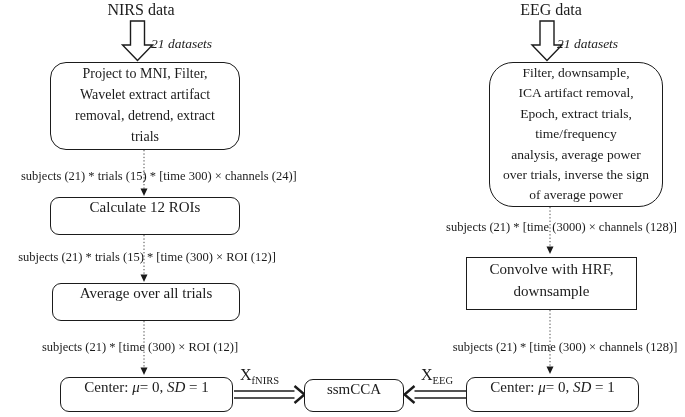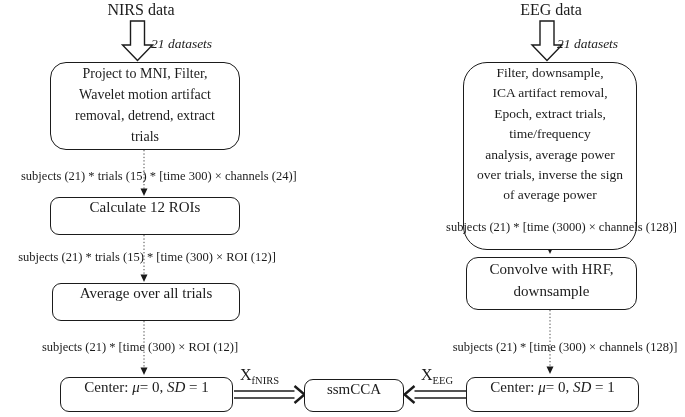--- a/index.html
+++ b/index.html
@@ -28,21 +28,21 @@
     position: absolute; z-index: 1;
     border: 1.4px solid #1b1b1b; border-radius: 9px;
     background: #ffffff;
     display: flex; flex-direction: column;
     align-items: center; 
     text-align: center;
   }
   .box .ln { display: block; }
   .nirs-pre { border-radius: 16px; font-size: 14px; line-height: 21px; }
   .eeg-pre  { border-radius: 24px; font-size: 13.5px; line-height: 20.4px; }
-  .convolve { border-radius: 12px; font-size: 15px; line-height: 22px; }
+  .convolve { border-radius: 0; font-size: 15px; line-height: 22px; }
   .small-box { font-size: 15px; line-height: 18px; }
   .dim {
     position: absolute; z-index: 1;
     font-size: 12.5px; line-height: 14px;
     white-space: nowrap; text-align: center;
   }
   .xlbl {
     position: absolute; z-index: 1;
     font-size: 16px; line-height: 18px; white-space: nowrap;
   }
@@ -93,21 +93,21 @@
       <line x1="413" y1="398" x2="466" y2="398" stroke-width="1.4"></line>
       <path d="M414.5,386 L404.5,394.5 L414.5,403" fill="#ffffff" stroke-width="2.4"></path>
     </g>
   </svg>
 
   <div class="title" style="left:56px; top:1px; width:170px;text-align:center;">NIRS data</div>
   <div class="ds" style="left:151px; top:36px;">21 datasets</div>
 
   <div class="box nirs-pre" style="left:50px; top:62px; width:190px; height:88px;">
     <span class="ln">Project to MNI, Filter,</span>
-    <span class="ln">Wavelet motion artifact</span>
+    <span class="ln">Wavelet extract artifact</span>
     <span class="ln">removal, detrend, extract</span>
     <span class="ln">trials</span>
   </div>
 
   <div class="dim" style="left:1px; top:169px; width:290px;padding-left:20px;">subjects (21) * trials (15) * [time 300) × channels (24)]</div>
 
   <div class="box small-box" style="left:50px; top:197px; width:190px; height:38px;">
     <span>Calculate 12 ROIs</span>
   </div>
 
@@ -133,21 +133,21 @@
     <span>ssmCCA</span>
   </div>
 
   <div class="xlbl" style="left:421px; top:366px;">
     <span>X</span><sub>EEG</sub>
   </div>
 
   <div class="title" style="left:466px; top:1px; width:170px;">EEG data</div>
   <div class="ds" style="left:557px; top:36px;">21 datasets</div>
 
-  <div class="box eeg-pre" style="left:463px; top:62px; width:174px; height:188px;">
+  <div class="box eeg-pre" style="left:489px; top:62px; width:174px; height:145px;">
     <span class="ln">Filter, downsample,</span>
     <span class="ln">ICA artifact removal,</span>
     <span class="ln">Epoch, extract trials,</span>
     <span class="ln">time/frequency</span>
     <span class="ln">analysis, average power</span>
     <span class="ln">over trials, inverse the sign</span>
     <span class="ln">of average power</span>
   </div>
 
   <div class="dim" style="left:438px; top:220px; width:247px;">subjects (21) * [time (3000) × channels (128)]</div>

